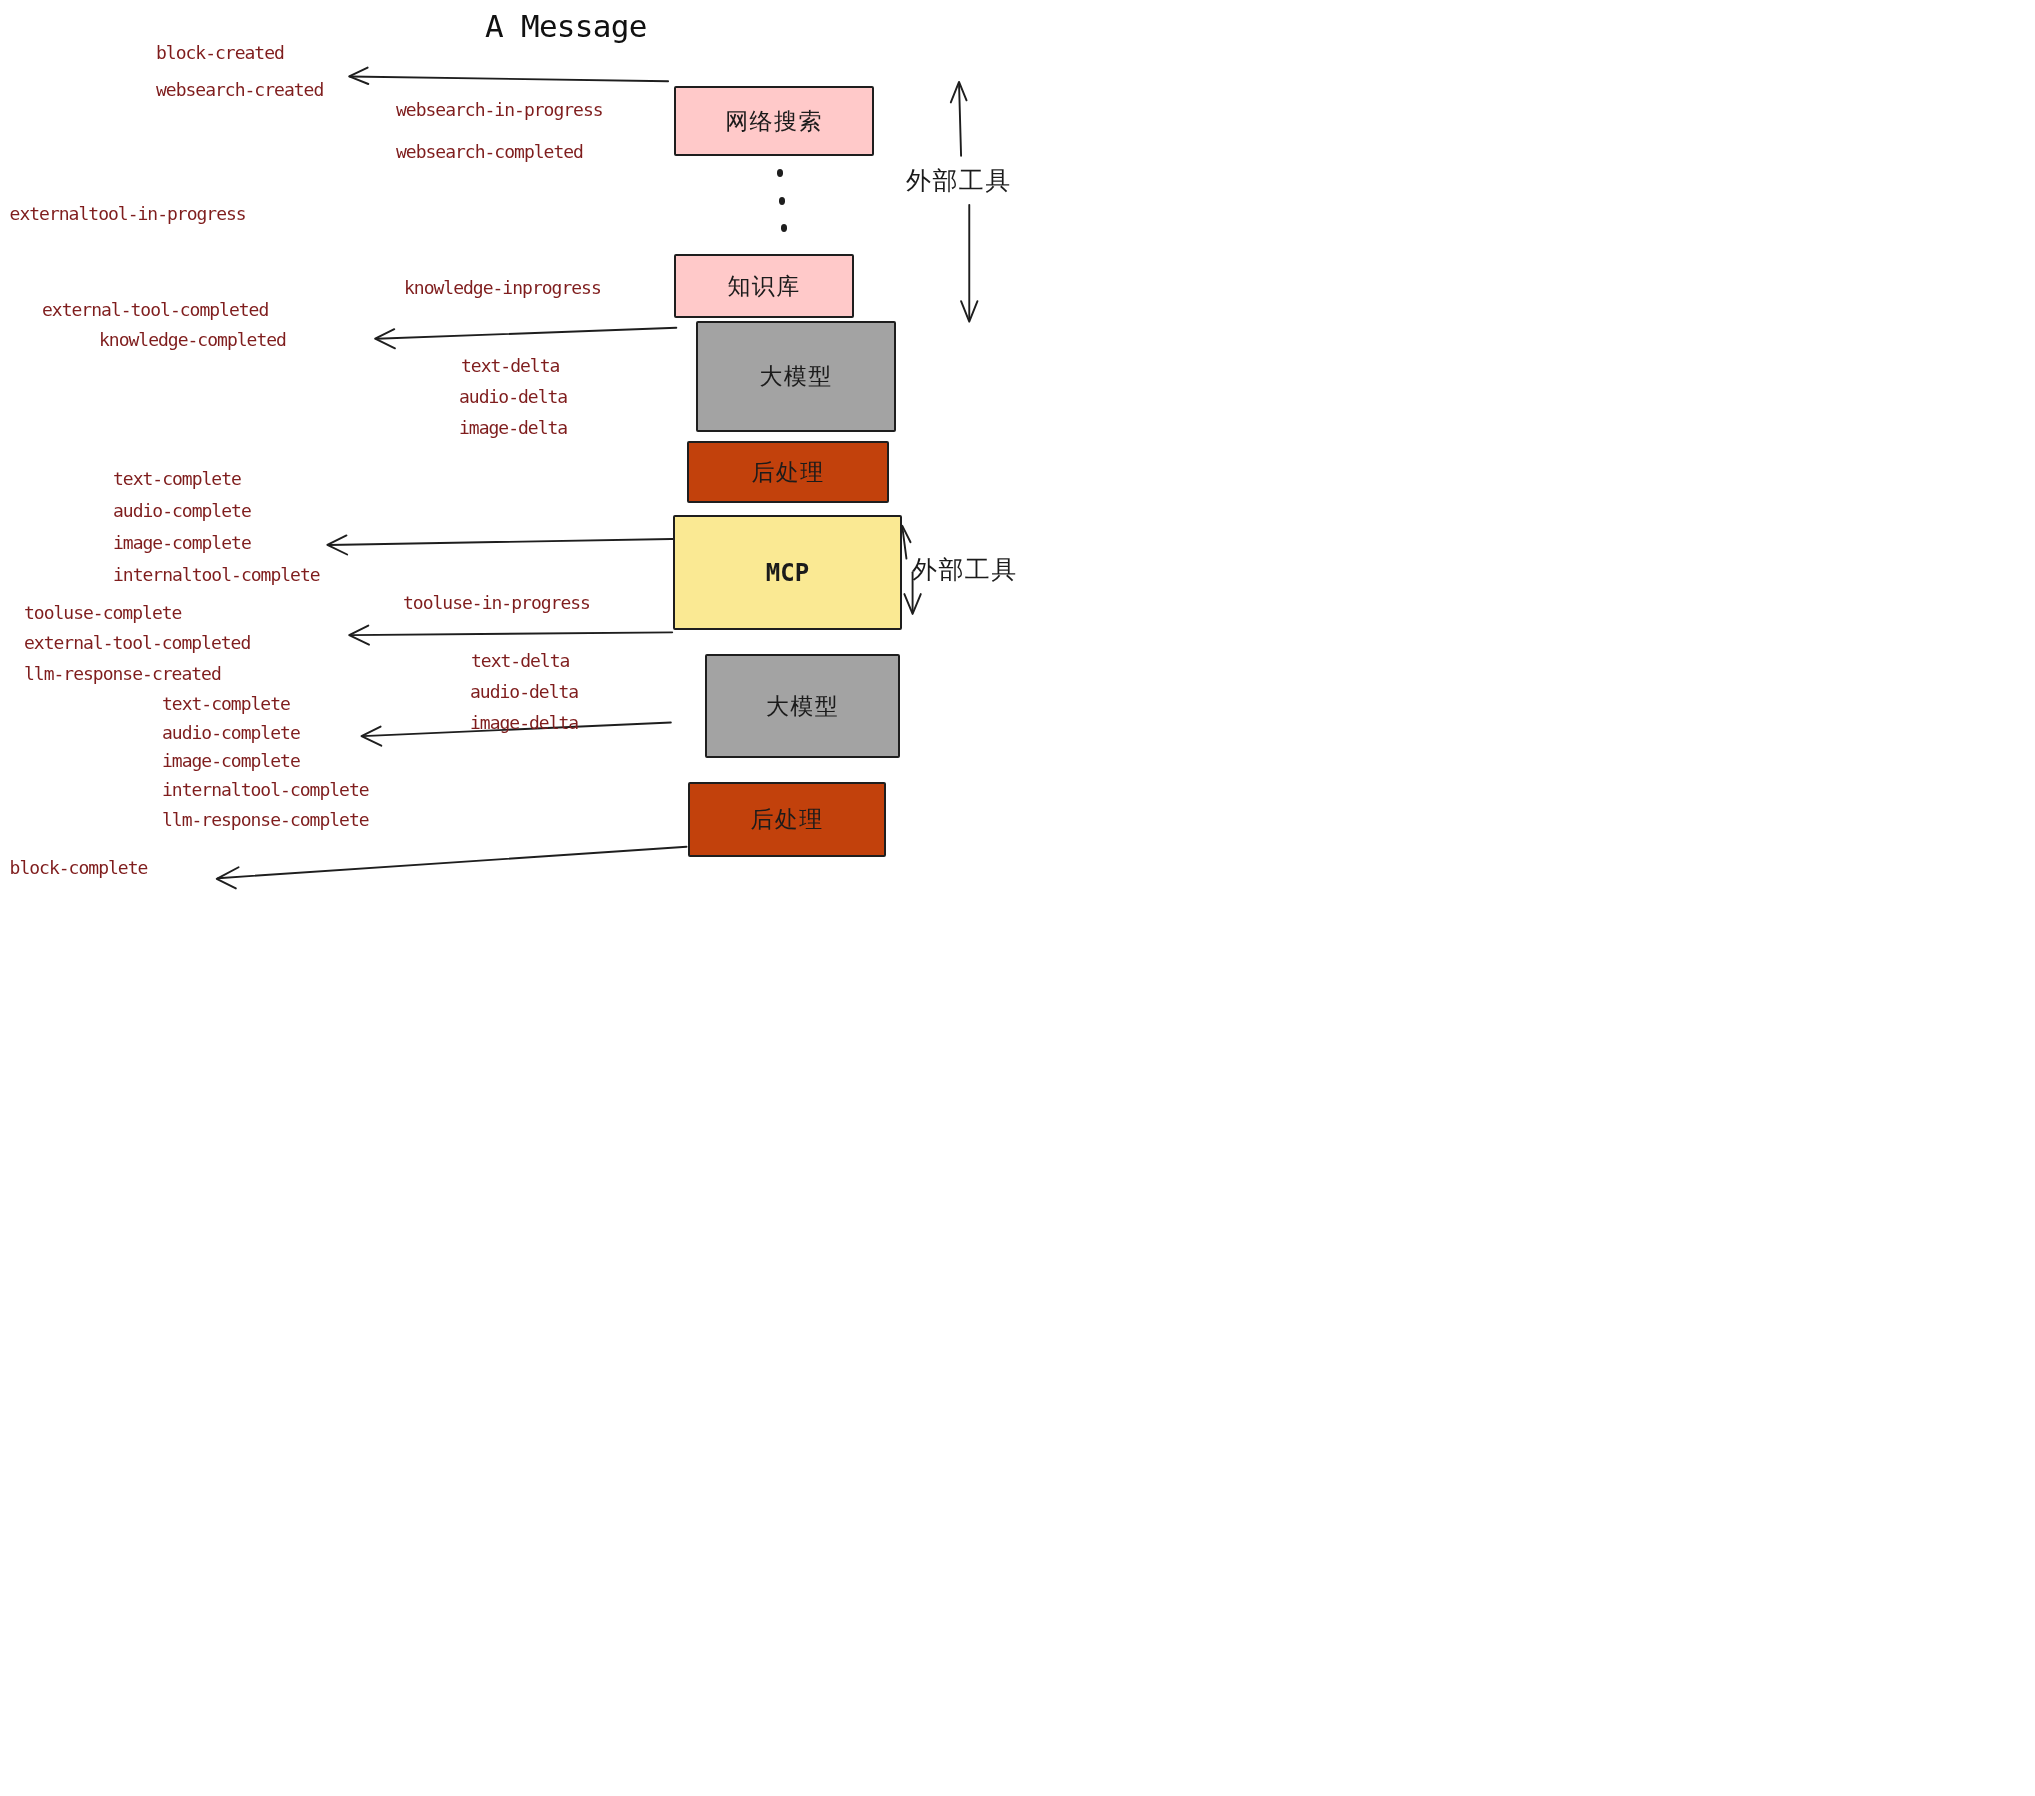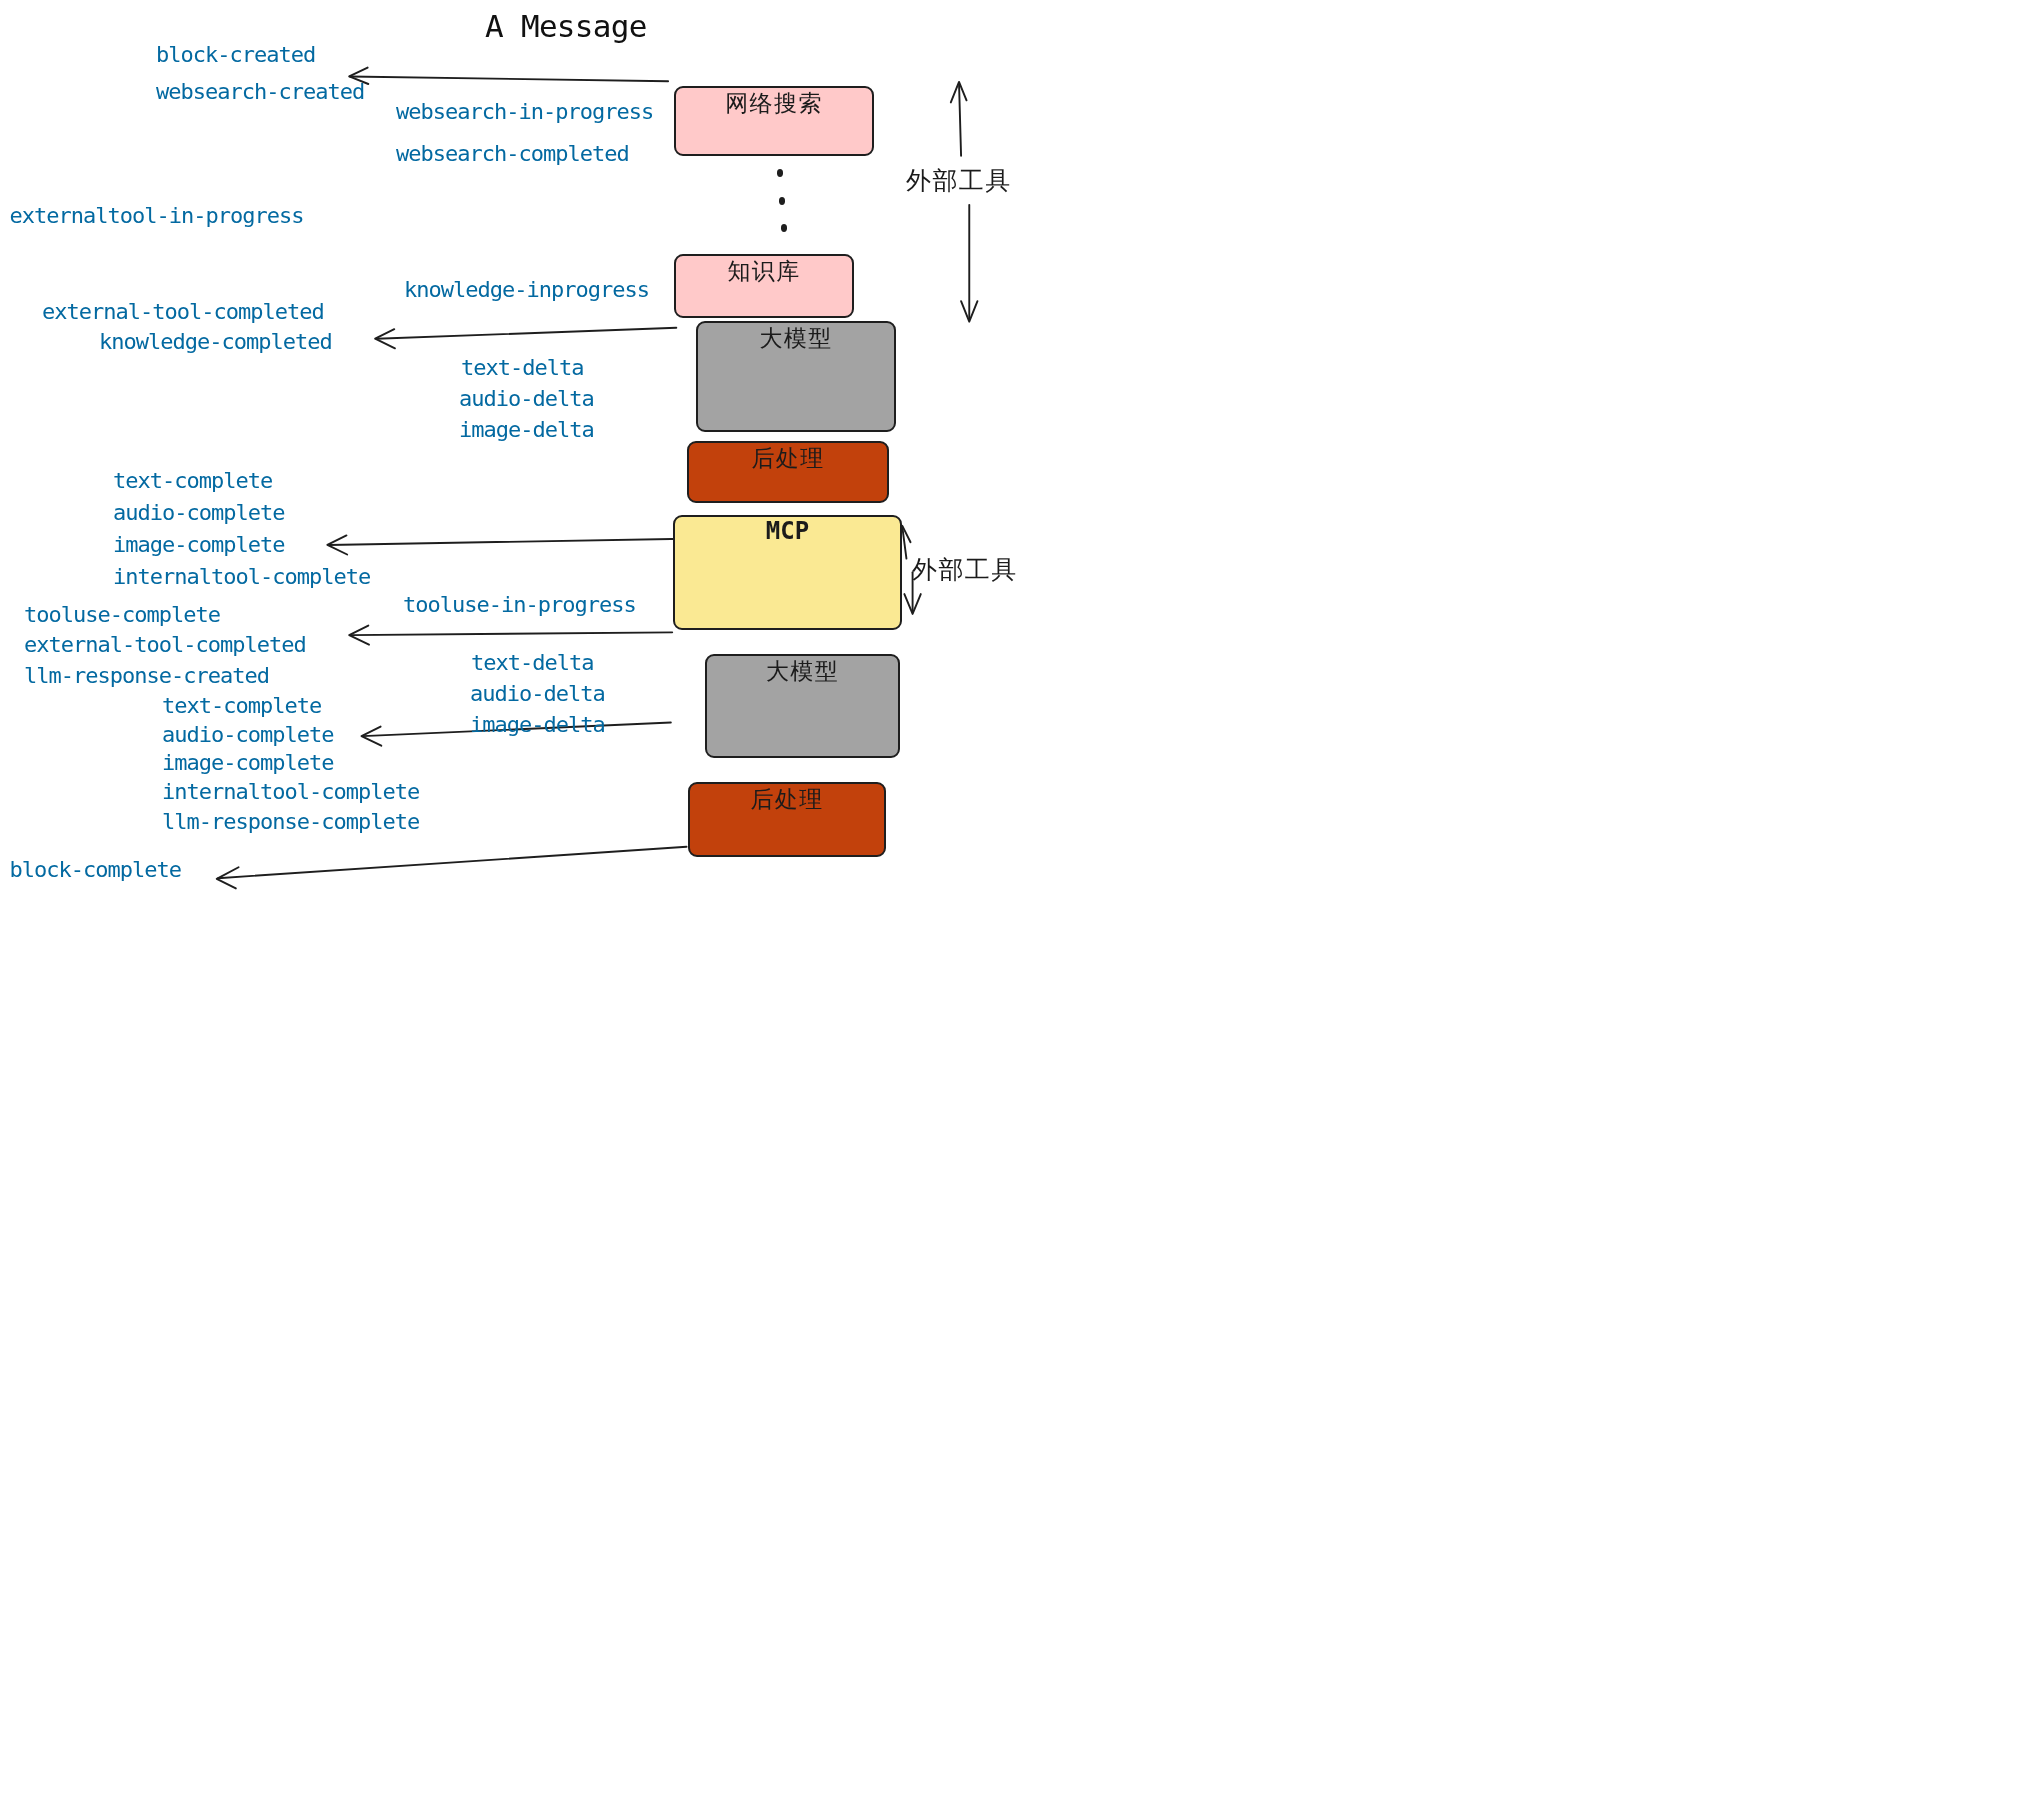--- a/index.html
+++ b/index.html
@@ -1,30 +1,30 @@
 <!DOCTYPE html>
 <html style="font-size:11px"><head>
 <meta charset="utf-8">
 <style>
   html,body{margin:0;padding:0;background:#ffffff;}
   #canvas{
     position:relative;width:1018px;height:898px;background:#ffffff;
     font-family:"DejaVu Sans Mono", monospace;color:#111111;overflow:hidden;
   }
   .ev{
-    position:absolute;font-size:22px;letter-spacing:-1px;white-space:nowrap;
-    line-height:1;color:#0369a1;text-align:center;
+    position:absolute;font-size:18px;letter-spacing:-1px;white-space:nowrap;
+    line-height:1;color:#7f1d1d;text-align:center;
   }
   .title{
     position:absolute;font-size:31px;letter-spacing:-0.7px;white-space:nowrap;
     color:#111111;
   }
   .box{
-    position:absolute;border:2px solid #1e1e1e;border-radius:9px;
-    display:flex;justify-content:center;box-sizing:border-box;
+    position:absolute;border:2px solid #1e1e1e;border-radius:2px;
+    display:flex;align-items:center;justify-content:center;box-sizing:border-box;
   }
   .cjk{font-family:"DejaVu Sans", sans-serif;font-size:23px;letter-spacing:1.4px;color:#1b1b1b;white-space:nowrap;}
   .mcp-text{font-family:"DejaVu Sans Mono", monospace;font-size:24px;font-weight:bold;color:#1b1b1b;}
   .pink{background:#ffc9c9;}
   .green{background:#a3a3a3;margin-left:22px;}
   .yellow{background:#fae993;}
   .white{background:#c2410c;}
   .side-label{
     position:absolute;font-family:"DejaVu Sans", sans-serif;font-size:25px;
     letter-spacing:1.4px;color:#1b1b1b;white-space:nowrap;

